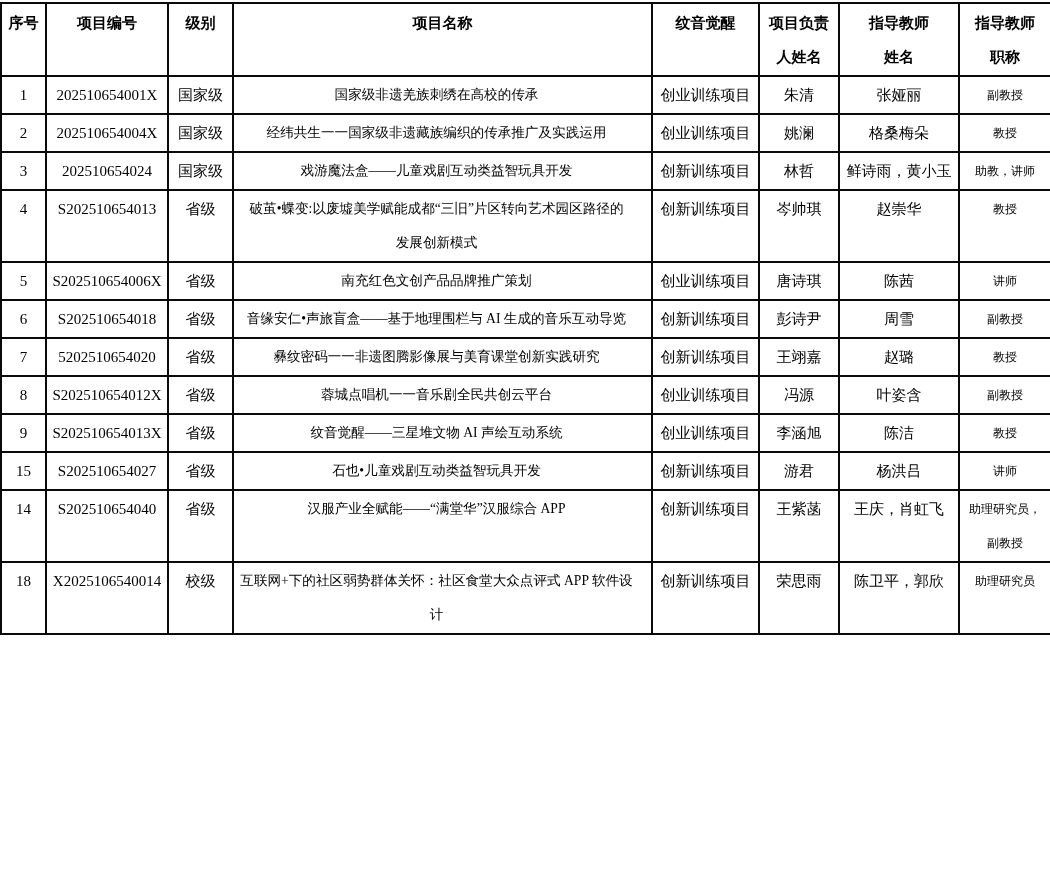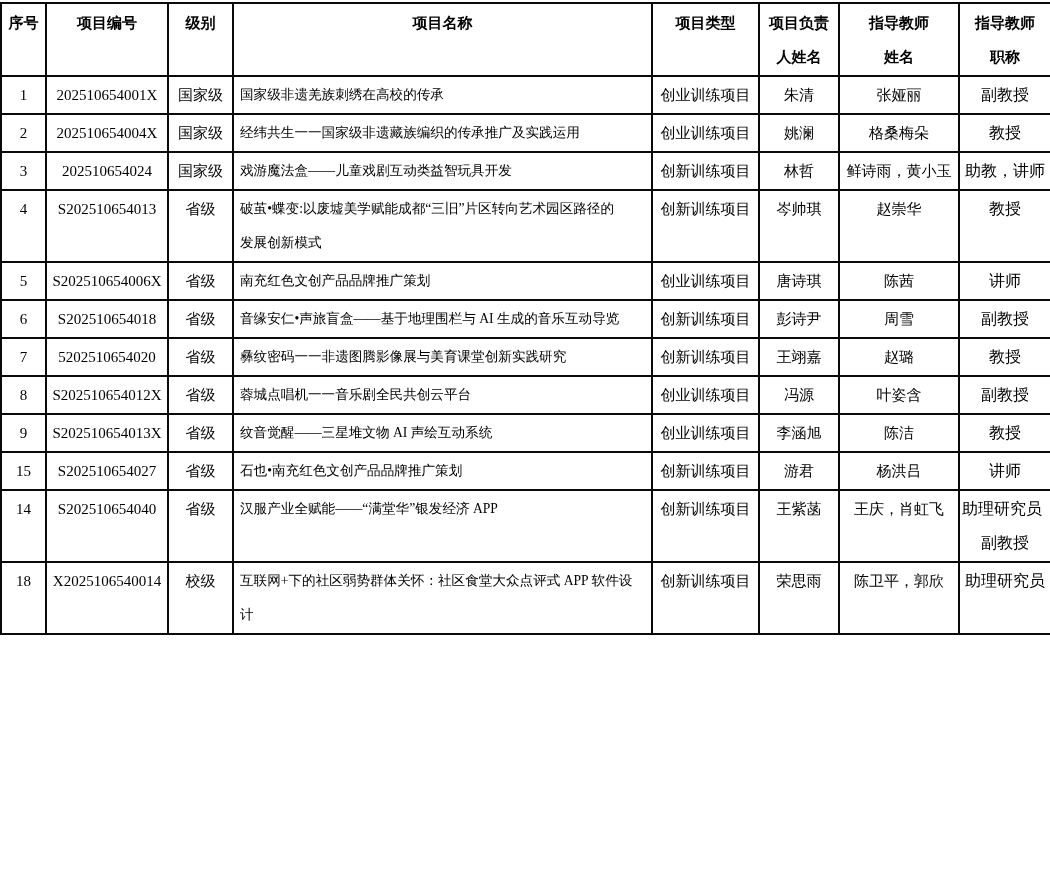--- a/index.html
+++ b/index.html
@@ -22,24 +22,24 @@
     font-weight:bold;font-size:15px;line-height:34px;
     height:73px;text-align:center;padding:2px 2px 0 2px;
   }
   th .hline{height:34px;}
   td{
     font-size:15px;line-height:34px;
     text-align:center;padding:1px 2px;
     white-space:pre;
   }
   td.col-name{
-    text-align:left;padding-left:6px;padding-right:18px;
+    text-align:center;padding-left:6px;padding-right:18px;
     font-size:13.6px;
   }
-  td.col-title{font-size:16px;border-radius:8px;}
+  td.col-title{font-size:12px;border-radius:8px;}
   
   col.c-index{width:45px;}
   col.c-number{width:122px;}
   col.c-level{width:65px;}
   col.c-name{width:419px;}
   col.c-type{width:107px;}
   col.c-leader{width:80px;}
   col.c-teacher{width:120px;}
   col.c-title{width:92px;}
 </style>
@@ -66,21 +66,21 @@
           <th class="col-number">
             <div class="hline">项目编号</div>
           </th>
           <th class="col-level">
             <div class="hline">级别</div>
           </th>
           <th class="col-name">
             <div class="hline">项目名称</div>
           </th>
           <th class="col-type">
-            <div class="hline">项目类型</div>
+            <div class="hline">纹音觉醒</div>
           </th>
           <th class="col-leader">
             <div class="hline">项目负责</div>
             <div class="hline">人姓名</div>
           </th>
           <th class="col-teacher">
             <div class="hline">指导教师</div>
             <div class="hline">姓名</div>
           </th>
           <th class="col-title">
@@ -178,31 +178,31 @@
           <td class="col-name">纹音觉醒——三星堆文物 AI 声绘互动系统</td>
           <td class="col-type">创业训练项目</td>
           <td class="col-leader">李涵旭</td>
           <td class="col-teacher">陈洁</td>
           <td class="col-title">教授</td>
         </tr>
         <tr>
           <td class="col-index">15</td>
           <td class="col-number">S202510654027</td>
           <td class="col-level">省级</td>
-          <td class="col-name">石也•南充红色文创产品品牌推广策划</td>
+          <td class="col-name">石也•儿童戏剧互动类益智玩具开发</td>
           <td class="col-type">创新训练项目</td>
           <td class="col-leader">游君</td>
           <td class="col-teacher">杨洪吕</td>
           <td class="col-title">讲师</td>
         </tr>
         <tr>
           <td class="col-index">14</td>
           <td class="col-number">S202510654040</td>
           <td class="col-level">省级</td>
-          <td class="col-name">汉服产业全赋能——“满堂华”银发经济 APP</td>
+          <td class="col-name">汉服产业全赋能——“满堂华”汉服综合 APP</td>
           <td class="col-type">创新训练项目</td>
           <td class="col-leader">王紫菡</td>
           <td class="col-teacher">王庆，肖虹飞</td>
           <td class="col-title">助理研究员，
 副教授</td>
         </tr>
         <tr>
           <td class="col-index">18</td>
           <td class="col-number">X2025106540014</td>
           <td class="col-level">校级</td>

